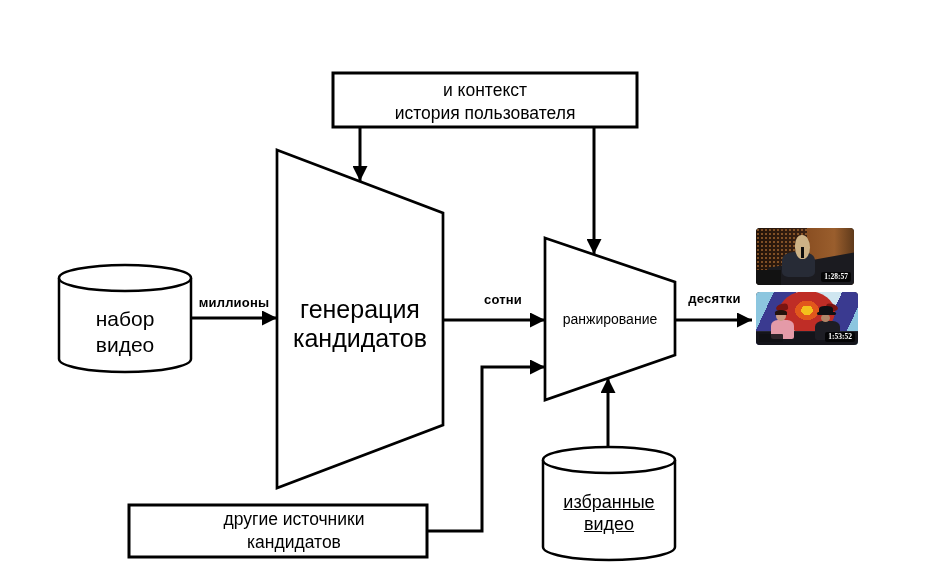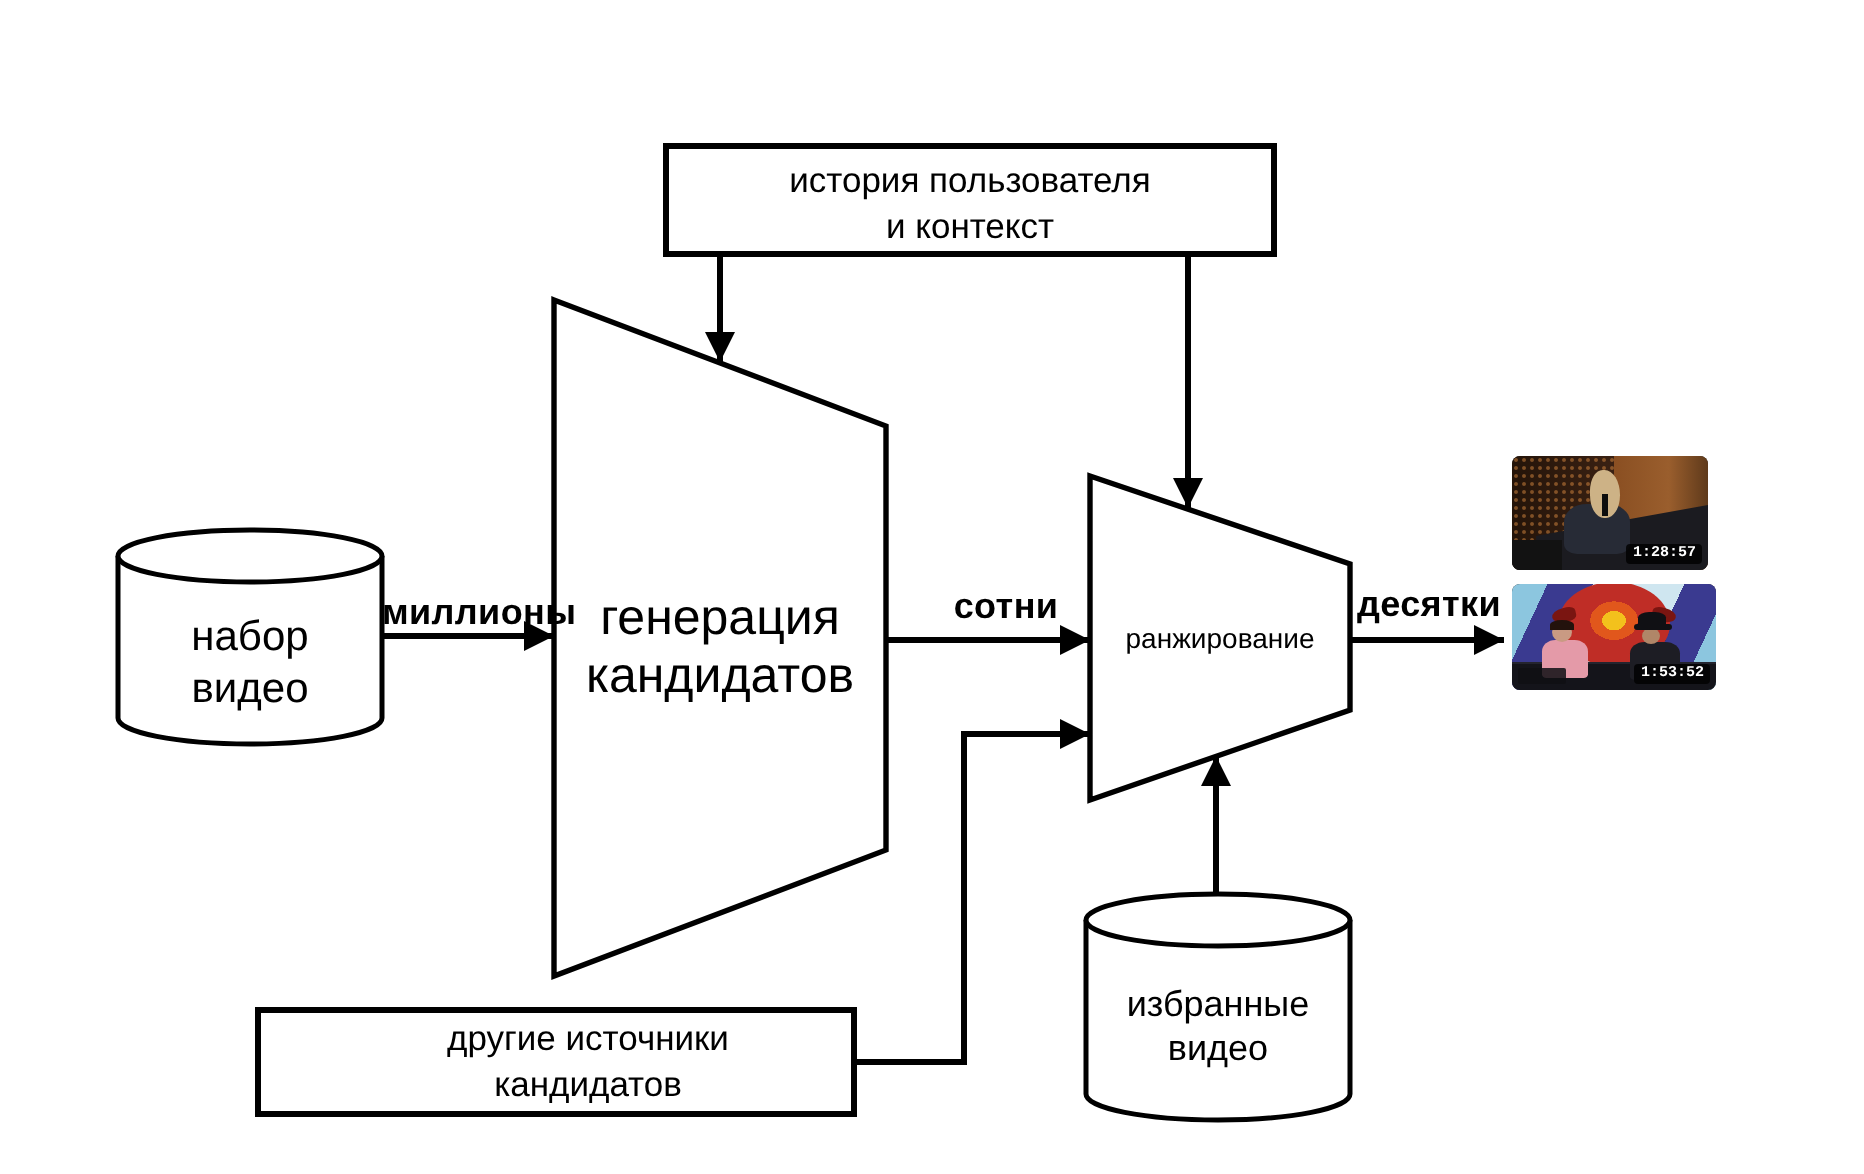--- a/index.html
+++ b/index.html
@@ -7,30 +7,30 @@
     position:relative;width:932px;height:587px;background:#fff;overflow:hidden;
     font-family:"Liberation Sans","DejaVu Sans",sans-serif;color:#000;
   }
   .svg-layer{position:absolute;left:0;top:0;width:932px;height:587px;}
   .lbl{position:absolute;text-align:center;line-height:1.25;}
   .lbl .ln{display:block;}
   .box-label{font-size:17.5px;line-height:23px;}
   .gen-label{font-size:25px;line-height:29px;}
   .rank-label{font-size:14px;}
   .cyl-label-big{font-size:21px;line-height:26px;}
-  .cyl-label{font-size:18px;line-height:22px;}
-  .edge-label{font-size:18px;font-weight:bold;letter-spacing:.2px;text-align:center;}
+  .cyl-label{font-size:18px;line-height:22px;text-decoration:underline;}
+  .edge-label{font-size:13px;font-weight:bold;letter-spacing:.2px;text-align:center;}
 
   
   .thumb{position:absolute;border-radius:4px;overflow:hidden;background:#222;}
   .thumb .art{position:absolute;inset:0;}
   .badge{
     position:absolute;right:3px;bottom:3px;background:rgba(0,0,0,.8);color:#fff;
     font-size:7.5px;font-weight:bold;line-height:10px;padding:0 3px;border-radius:2px;
-    font-family:Liberation Mono, monospace;
+    font-family:Liberation Serif, serif;
   }
   
   .t1-bg{position:absolute;inset:0;
     background:linear-gradient(90deg,#241409 0%,#3a2113 52%,#8a4f22 52%,#9a5e2d 80%,#5f3a1b 100%);}
   .t1-dots{position:absolute;left:0;top:0;bottom:0;width:52%;
     background-image:radial-gradient(rgba(235,150,70,.45) .7px,transparent 1.2px);
     background-size:4px 4px;}
   .t1-couch{position:absolute;left:12%;right:0;bottom:0;height:62%;background:#1b1b20;
     clip-path:polygon(0 52%,100% 8%,100% 100%,0 100%);}
   .t1-floor{position:absolute;left:0;bottom:0;width:26%;height:26%;background:#121212;}
@@ -84,22 +84,22 @@
     <line x1="191" y1="318" x2="277" y2="318" stroke="#000" stroke-width="3" marker-end="url(#ah)"></line>
     <line x1="443" y1="320" x2="545" y2="320" stroke="#000" stroke-width="3" marker-end="url(#ah)"></line>
     <line x1="675" y1="320" x2="752" y2="320" stroke="#000" stroke-width="3" marker-end="url(#ah)"></line>
     <line x1="360" y1="127" x2="360" y2="181" stroke="#000" stroke-width="3" marker-end="url(#ah)"></line>
     <line x1="594" y1="127" x2="594" y2="254" stroke="#000" stroke-width="3" marker-end="url(#ah)"></line>
     <line x1="608" y1="448" x2="608" y2="378" stroke="#000" stroke-width="3" marker-end="url(#ah)"></line>
     <path d="M427,531 L482,531 L482,367 L545,367" fill="none" stroke="#000" stroke-width="3" marker-end="url(#ah)"></path>
   </svg>
 
   <div class="lbl box-label" style="left:333px;top:79px;width:304px;">
+    <span class="ln">и контекст</span>
     <span class="ln">история пользователя</span>
-    <span class="ln">и контекст</span>
   </div>
 
   <div class="lbl cyl-label-big" style="left:59px;top:306px;width:132px;">
     <span class="ln">набор</span>
     <span class="ln">видео</span>
   </div>
 
   <div class="lbl gen-label" style="left:277px;top:295px;width:166px;">
     <span class="ln">генерация</span>
     <span class="ln">кандидатов</span>

